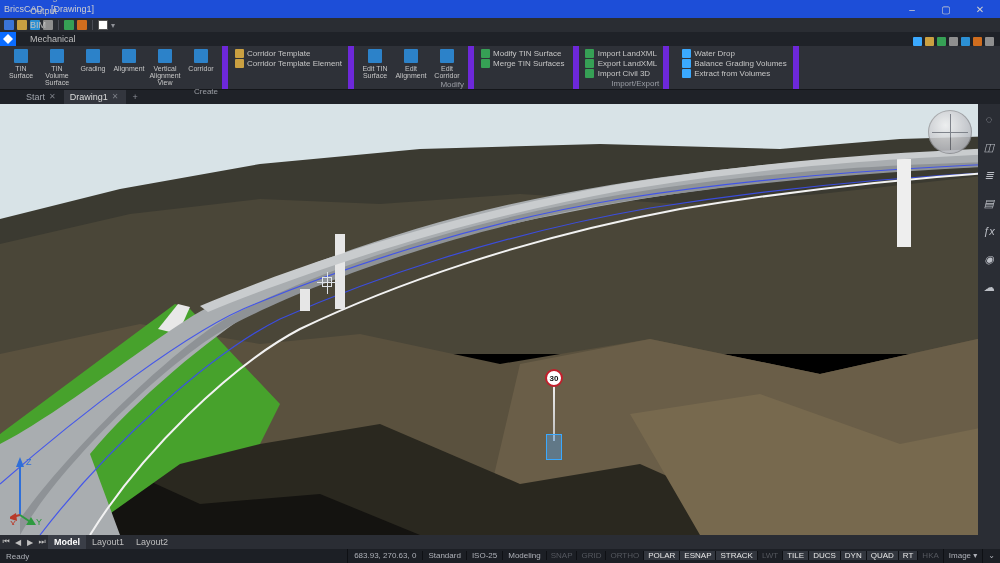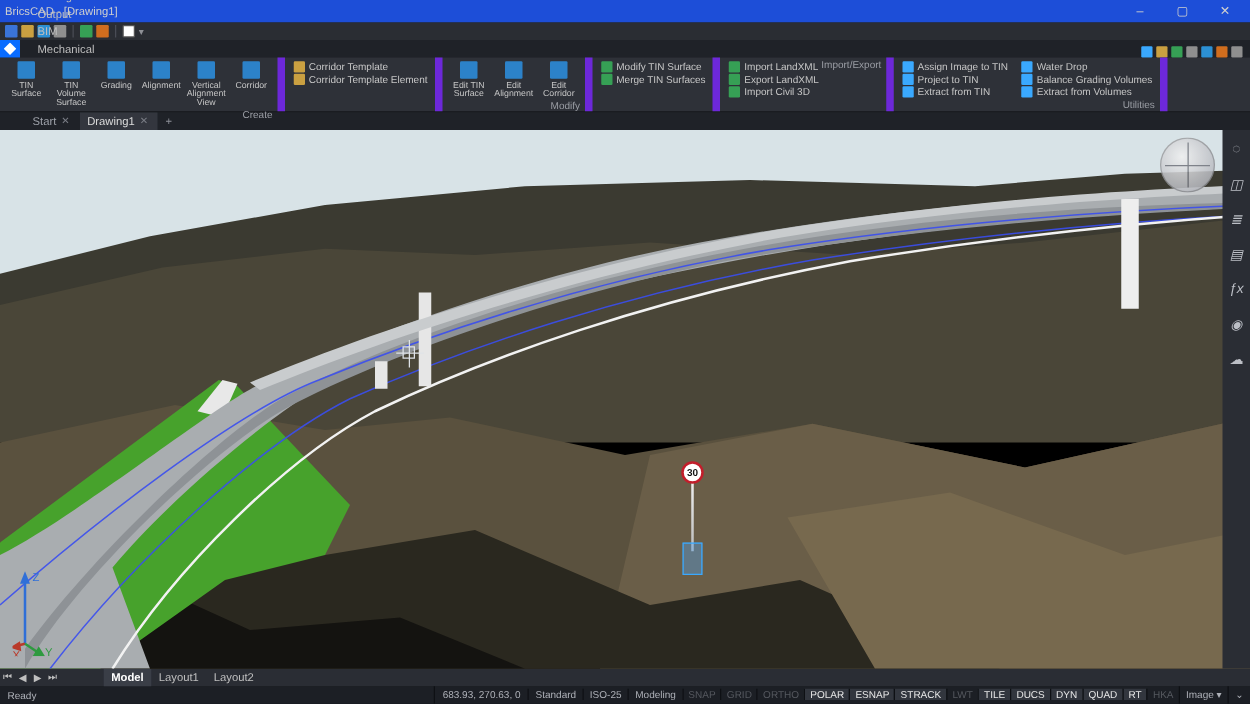--- a/index.html
+++ b/index.html
@@ -45,21 +45,21 @@
 .rightdock { position: absolute; top: 0; right: 0; width: 22px; height: 100%; background: #2a2d34; display: flex; flex-direction: column; align-items: center; gap: 14px; padding-top: 8px; }
 .rightdock .rdico { width: 14px; height: 14px; display: flex; align-items: center; justify-content: center; color: #bcbfc6; cursor: pointer; font-size: 11px; font-style: italic; }
 
 .ucs { position: absolute; left: 10px; bottom: 10px; width: 60px; height: 70px; pointer-events: none; }
 
 .selbox { position: absolute; border: 1px solid #3aa9ff; background: rgba(80,170,255,0.35); }
 
 .modelbar { height: 14px; background: #2a2d34; display: flex; align-items: center; font-size: 9px; color: #bfbfbf; }
 .mb-btn { width: 12px; height: 14px; display: flex; align-items: center; justify-content: center; color: #bfbfbf; cursor: pointer; font-size: 8px; }
 .mb-tab { padding: 0 6px; height: 14px; line-height: 14px; cursor: pointer; }
-.mb-tab.active { background: #3a3e47; color: #fff; font-weight: 600; margin-left: 35px; }
+.mb-tab.active { background: #3a3e47; color: #fff; font-weight: 600; }
 
 .statusbar { height: 14px; background: #1c1f25; display: flex; align-items: center; font-size: 8px; color: #aeb1b8; }
 .statusbar .ready { padding: 0 6px; }
 .statusbar .spacer { flex: 1; }
 .sb-coords { padding: 0 6px; border-left: 1px solid #0e1014; height: 14px; line-height: 14px; }
 .sb-field { padding: 0 5px; border-left: 1px solid #0e1014; height: 14px; line-height: 14px; cursor: pointer; }
 .sb-toggle { padding: 0 4px; border-left: 1px solid #0e1014; height: 14px; line-height: 14px; cursor: pointer; }
 .sb-toggle.on { color: #e7e7e7; background: #32363e; }
 .sb-toggle.off { color: #55585f; }
 
@@ -204,39 +204,39 @@
         <div class="rb-tool">
           <span class="ic">
             <span class="pix" style="width:14px;height:14px;background:#2c82c9"></span>
           </span>
           <span class="lbl">Edit<br>Corridor</span>
         </div>
       </div>
     <div class="gtitle">Modify</div>
   </div>
 
+  <div class="ribgroup" style="flex-direction:row">
+    <div class="rb-col" id="modify-rows">
+        <div class="rb-row">
+          <span class="ic">
+            <span class="pix" style="width:9px;height:9px;background:#36a055"></span>
+          </span>
+          <span>Modify TIN Surface</span>
+        </div>
+        <div class="rb-row">
+          <span class="ic">
+            <span class="pix" style="width:9px;height:9px;background:#36a055"></span>
+          </span>
+          <span>Merge TIN Surfaces</span>
+        </div>
+      </div>
+    <div class="gtitle">&nbsp;</div>
+  </div>
+
   <div class="ribgroup" style="flex-direction:column">
-    <div class="rb-col" id="modify-rows">
-        <div class="rb-row">
-          <span class="ic">
-            <span class="pix" style="width:9px;height:9px;background:#36a055"></span>
-          </span>
-          <span>Modify TIN Surface</span>
-        </div>
-        <div class="rb-row">
-          <span class="ic">
-            <span class="pix" style="width:9px;height:9px;background:#36a055"></span>
-          </span>
-          <span>Merge TIN Surfaces</span>
-        </div>
-      </div>
-    <div class="gtitle">&nbsp;</div>
-  </div>
-
-  <div class="ribgroup" style="flex-direction:row">
     <div class="rb-col" id="impexp-rows">
         <div class="rb-row">
           <span class="ic">
             <span class="pix" style="width:9px;height:9px;background:#36a055"></span>
           </span>
           <span>Import LandXML</span>
         </div>
         <div class="rb-row">
           <span class="ic">
             <span class="pix" style="width:9px;height:9px;background:#36a055"></span>
@@ -248,40 +248,20 @@
             <span class="pix" style="width:9px;height:9px;background:#36a055"></span>
           </span>
           <span>Import Civil 3D</span>
         </div>
       </div>
     <div class="gtitle">Import/Export</div>
   </div>
 
   <div class="ribgroup" style="flex-direction:column">
     <div style="display:flex">
-      <div class="rb-col" id="util-rows-a">
-          <div class="rb-row">
-            <span class="ic">
-              <span class="pix" style="width:9px;height:9px;background:#3aa9ff"></span>
-            </span>
-            <span>Assign Image to TIN</span>
-          </div>
-          <div class="rb-row">
-            <span class="ic">
-              <span class="pix" style="width:9px;height:9px;background:#3aa9ff"></span>
-            </span>
-            <span>Project to TIN</span>
-          </div>
-          <div class="rb-row">
-            <span class="ic">
-              <span class="pix" style="width:9px;height:9px;background:#3aa9ff"></span>
-            </span>
-            <span>Extract from TIN</span>
-          </div>
-        </div>
       <div class="rb-col" id="util-rows-b" style="margin-left:6px">
           <div class="rb-row">
             <span class="ic">
               <span class="pix" style="width:9px;height:9px;background:#3aa9ff"></span>
             </span>
             <span>Water Drop</span>
           </div>
           <div class="rb-row">
             <span class="ic">
               <span class="pix" style="width:9px;height:9px;background:#3aa9ff"></span>
@@ -289,21 +269,20 @@
             <span>Balance Grading Volumes</span>
           </div>
           <div class="rb-row">
             <span class="ic">
               <span class="pix" style="width:9px;height:9px;background:#3aa9ff"></span>
             </span>
             <span>Extract from Volumes</span>
           </div>
         </div>
     </div>
-    <div class="gtitle">Utilities</div>
   </div>
 
 </div>
 
 <div class="doctabs" id="doctabs-host">
     <div class="doctab">
       <span>Start</span>
       <span class="x">✕</span>
     </div>
     <div class="doctab active">

